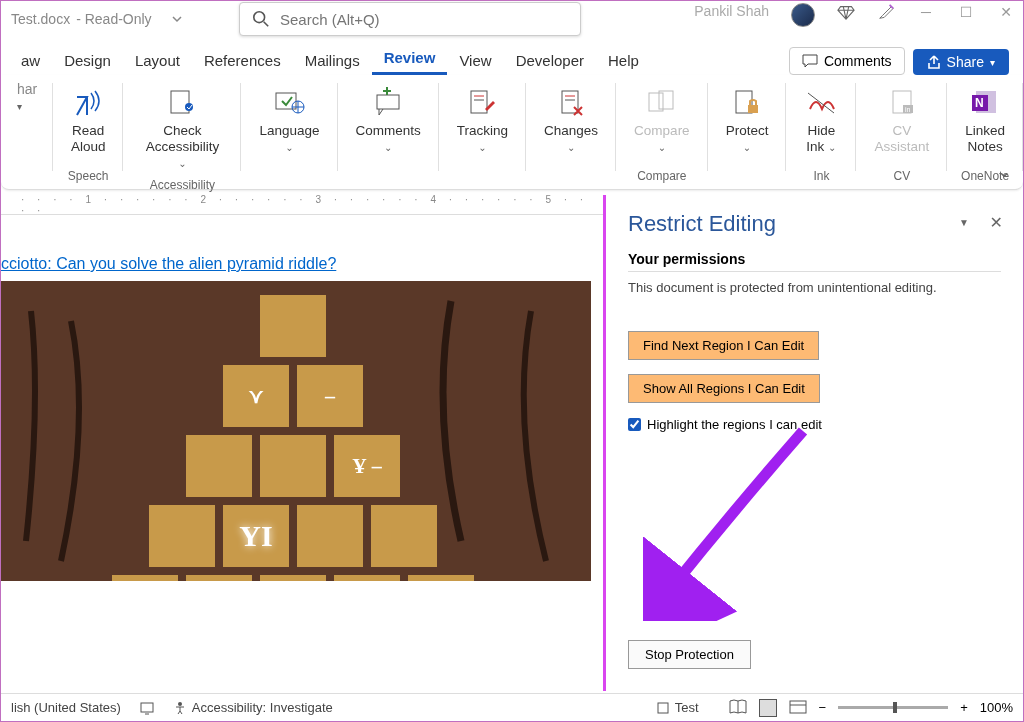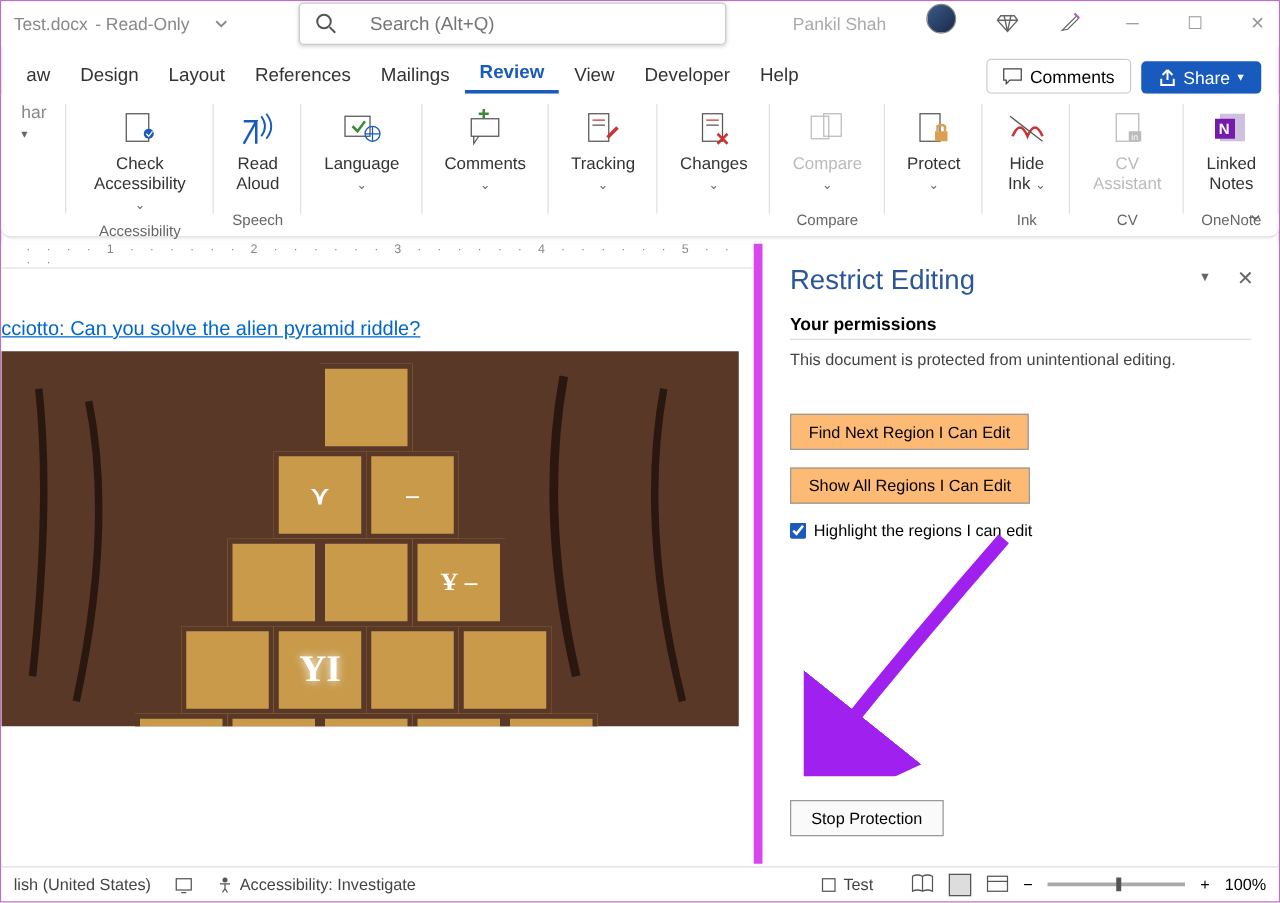--- a/index.html
+++ b/index.html
@@ -2,22 +2,22 @@
 <html><head>
 <meta charset="utf-8">
 <style>
 * { margin: 0; padding: 0; box-sizing: border-box; font-family: "Segoe UI", sans-serif; }
 body { width: 1024px; height: 722px; background: #fff; overflow: hidden; border: 1px solid #c06fc0; position: relative; }
 
 .titlebar { height: 36px; display: flex; align-items: center; position: relative; background: #fff; }
 .doc-name { color: #888; font-size: 14px; margin-left: 10px; }
 .readonly { color: #888; font-size: 14px; margin-left: 6px; display: flex; align-items: center; gap: 20px; }
 .search-box { position: absolute; left: 238px; top: 1px; width: 342px; height: 34px; border: 1px solid #ccc; border-radius: 4px; box-shadow: 0 1px 3px rgba(0,0,0,0.15); display: flex; align-items: center; padding: 0 12px; background: #fff; }
-.search-box input { border: none; outline: none; font-size: 15px; flex: 1; margin-left: 26px; }
-.user-area { position: absolute; right: 8px; top: 2px; display: flex; align-items: flex-end; gap: 32px; }
+.search-box input { border: none; outline: none; font-size: 15px; flex: 1; margin-left: 10px; }
+.user-area { position: absolute; right: 8px; top: 2px; display: flex; align-items: flex-start; gap: 22px; }
 .user-name { color: #aaa; font-size: 14px; }
 .avatar { width: 24px; height: 24px; border-radius: 50%; background: linear-gradient(135deg,#3a5a8a,#1a2a4a); border: 1px solid #888; }
 .diamond-ic { width: 18px; height: 18px; }
 .win-btn { width: 18px; height: 18px; display: flex; align-items: center; justify-content: center; color: #999; font-size: 14px; }
 
 .tabs { height: 38px; display: flex; align-items: flex-end; padding: 0 8px; }
 .tab { padding: 6px 12px; font-size: 15px; color: #333; cursor: pointer; }
 .tab.active { color: #185ABD; border-bottom: 3px solid #185ABD; font-weight: 600; }
 .comments-btn { margin-left: auto; border: 1px solid #ccc; border-radius: 4px; padding: 5px 12px; font-size: 14px; display: flex; align-items: center; gap: 6px; }
 .share-btn { background: #185ABD; color: #fff; border-radius: 4px; padding: 5px 14px; font-size: 14px; margin-left: 8px; margin-right: 6px; display: flex; align-items: center; gap: 6px; }
@@ -34,21 +34,21 @@
 .caret { font-size: 10px; color: #666; }
 .ribbon-collapse { position: absolute; right: 12px; bottom: 8px; color: #666; }
 
 .page-area { position: absolute; left: 0; top: 194px; right: 420px; bottom: 30px; overflow: hidden; background: #f3f3f3; }
 .ruler { height: 20px; background: #fff; border-bottom: 1px solid #ddd; font-size: 10px; color: #888; display: flex; align-items: center; padding-left: 20px; letter-spacing: 5px; }
 .page { background: #fff; margin: 0; padding: 40px 20px 0 0; height: 100%; position: relative; }
 .teded-link { color: #0066cc; text-decoration: underline; font-size: 16px; margin-bottom: 8px; display: block; margin-left: 0; }
 .pyramid-img { width: 590px; height: 300px; background: #5a3828; position: relative; overflow: hidden; }
 .block { position: absolute; background: #c89a4a; border: 4px solid #5a3828; display:flex; align-items:center; justify-content:center; color:#fff; font-size:20px; font-weight:bold; font-family:serif; }
 
-.pane { position: absolute; right: 0; top: 194px; width: 420px; bottom: 30px; background: #fff; border-left: 7px solid #d946ef; padding: 16px 22px; }
+.pane { position: absolute; right: 0; top: 194px; width: 420px; bottom: 30px; background: #fff; border-left: 3px solid #d946ef; padding: 16px 22px; }
 .pane-title { color: #2B579A; font-size: 22px; font-weight: 400; margin-bottom: 14px; }
 .pane-close { position: absolute; right: 20px; top: 18px; color: #666; font-size: 16px; }
 .pane-dd { position: absolute; right: 54px; top: 22px; color: #666; font-size: 10px; }
 .perm-hdr { font-weight: 700; font-size: 14px; margin-bottom: 6px; border-bottom: 1px solid #ddd; padding-bottom: 4px; }
 .perm-txt { font-size: 13px; color: #444; line-height: 1.6; }
 .pane-btn { border: 1px solid #999; background: #fdba74; padding: 6px 14px; font-size: 13px; margin-top: 14px; display: inline-block; cursor: pointer; }
 .chk-row { display: flex; align-items: center; gap: 6px; margin-top: 14px; font-size: 13px; }
 .chk-row input { accent-color: #185ABD; }
 .stop-btn { position: absolute; bottom: 22px; left: 22px; border: 1px solid #999; background: #fafafa; padding: 6px 16px; font-size: 13px; cursor: pointer; }
 
@@ -122,40 +122,40 @@
 </div>
 
 <div class="ribbon">
   <div class="rgroup">
     <div class="small-drop"><span>har</span> <span class="caret">▾</span></div>
   </div>
   <div class="rgroup">
     <div class="rbtn">
       <span class="ic">
           <svg width="34" height="30" viewBox="0 0 34 30">
+            <path d="M6 10 H16 L6 28 M16 10 V28" stroke="#185ABD" fill="none" stroke-width="2"></path>
+            <path d="M20 6 Q26 14 20 22 M24 4 Q32 14 24 24" stroke="#185ABD" fill="none" stroke-width="1.5"></path>
+          </svg>
+        </span>
+      <span class="rbtn-lbl">Read<br>Aloud</span>
+    </div>
+    <span class="rgroup-label">Speech</span>
+  </div>
+  <div class="rgroup">
+    <div class="rbtn">
+      <span class="ic">
+          <svg width="34" height="30" viewBox="0 0 34 30">
             <rect x="6" y="4" width="18" height="22" stroke="#555" fill="none"></rect>
             <circle cx="24" cy="20" r="4" fill="#185ABD"></circle>
             <path d="M22 20 L24 22 L27 18" stroke="#fff" fill="none"></path>
           </svg>
         </span>
       <span class="rbtn-lbl"><span>Check<br>Accessibility</span> <span class="caret">⌄</span></span>
     </div>
     <span class="rgroup-label">Accessibility</span>
-  </div>
-  <div class="rgroup">
-    <div class="rbtn">
-      <span class="ic">
-          <svg width="34" height="30" viewBox="0 0 34 30">
-            <path d="M6 10 H16 L6 28 M16 10 V28" stroke="#185ABD" fill="none" stroke-width="2"></path>
-            <path d="M20 6 Q26 14 20 22 M24 4 Q32 14 24 24" stroke="#185ABD" fill="none" stroke-width="1.5"></path>
-          </svg>
-        </span>
-      <span class="rbtn-lbl">Read<br>Aloud</span>
-    </div>
-    <span class="rgroup-label">Speech</span>
   </div>
   <div class="rgroup">
     <div class="rbtn">
       <span class="ic">
           <svg width="34" height="30" viewBox="0 0 34 30">
             <rect x="4" y="6" width="20" height="16" stroke="#555" fill="none"></rect>
             <path d="M10 14 L14 18 L20 10" stroke="#3a8a3a" fill="none" stroke-width="2"></path>
             <circle cx="26" cy="20" r="6" stroke="#185ABD" fill="none"></circle>
             <path d="M20 20 H32 M26 14 V26" stroke="#185ABD" stroke-width="1"></path>
           </svg>

